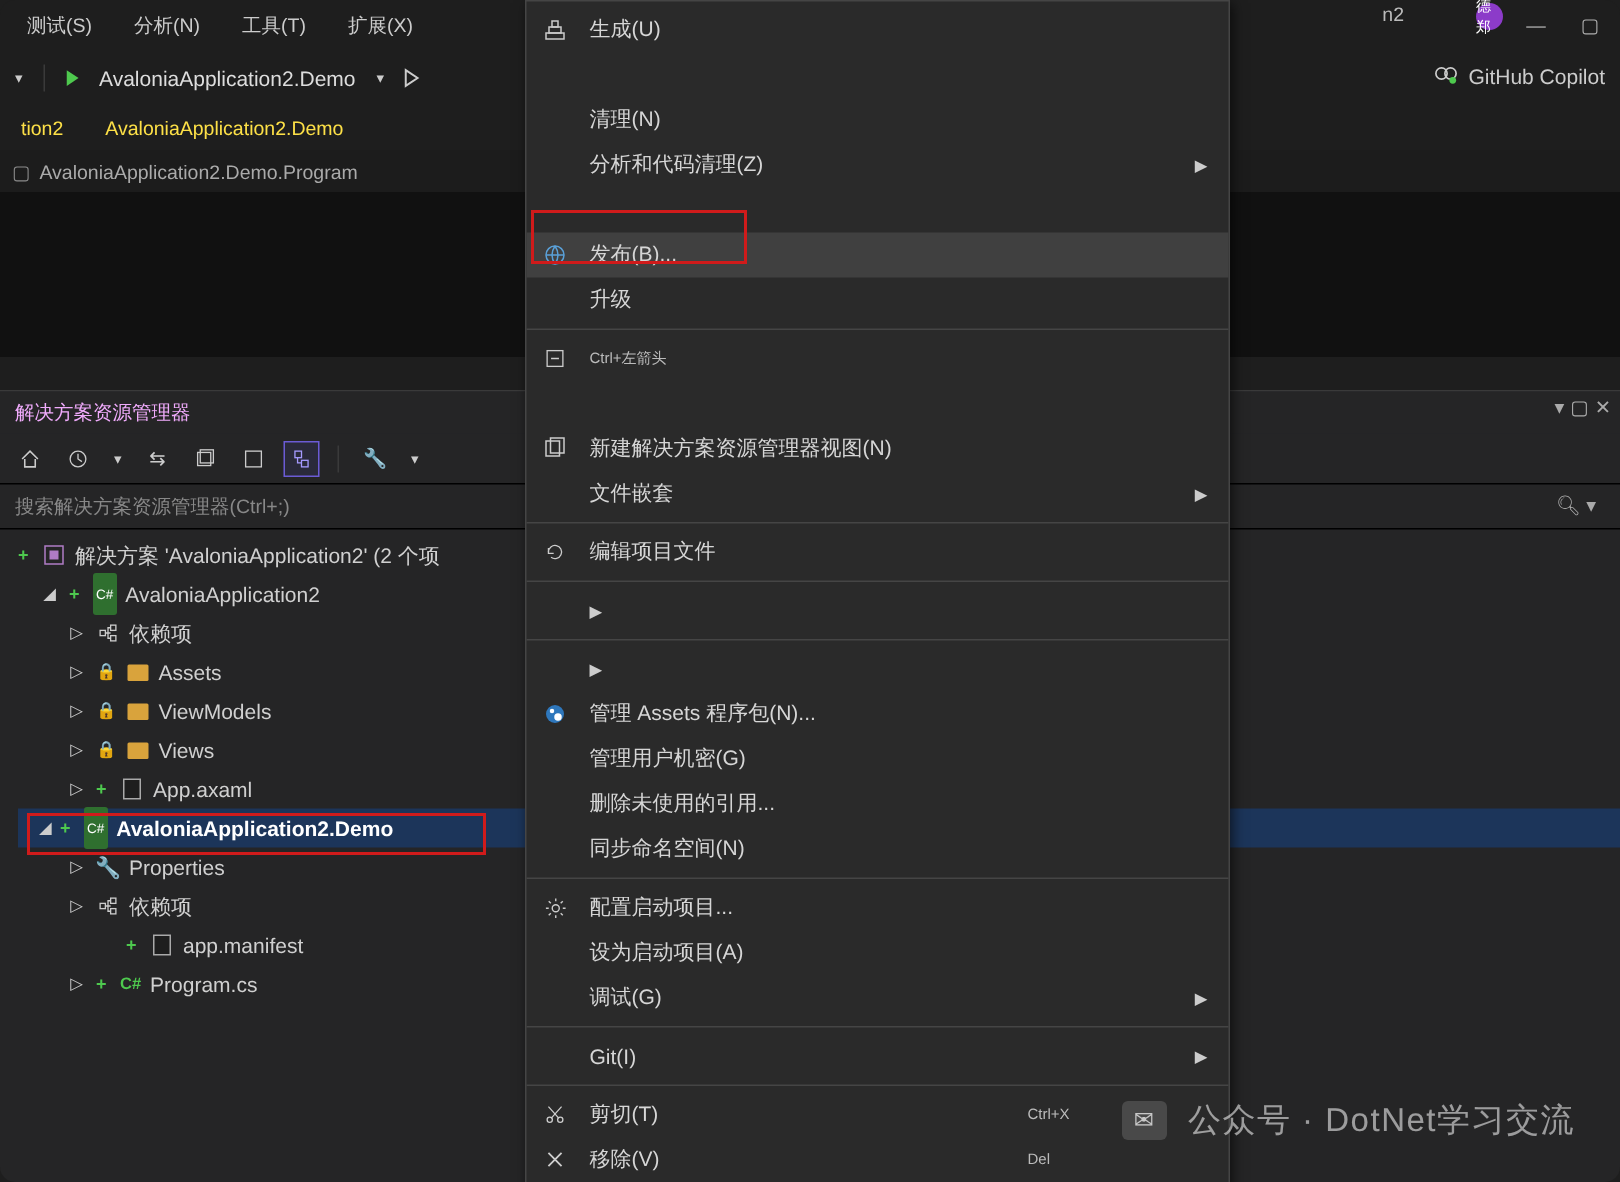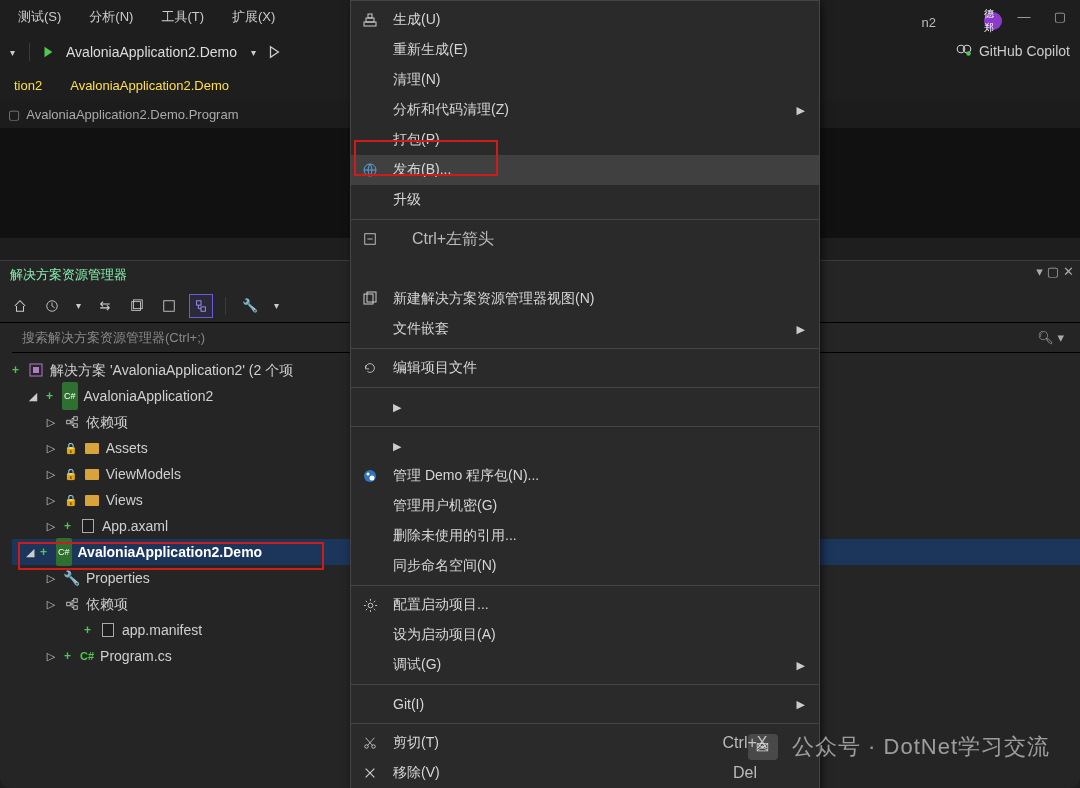--- a/index.html
+++ b/index.html
@@ -3,21 +3,21 @@
 <meta charset="utf-8">
 <style>
   * { margin: 0; padding: 0; box-sizing: border-box; font-family: "Microsoft YaHei", "Segoe UI", sans-serif; }
   body { background: #1e1e1e; color: #d0d0d0; font-size: 13px; width: 1080px; height: 788px; overflow: hidden; position: relative; border-radius: 10px;}
   
   
   .menubar { display: flex; align-items: center; height: 30px; background: #1e1e1e; padding: 17px 8px; gap: 8px; }
   .menubar-item { padding: 4px 10px; color: #ccc; cursor: default; }
   
   
-  .title-right { position: absolute; top: 2px; right: 0; display: flex; align-items: flex-end; gap: 8px; height: 28px; padding-right: 6px; }
+  .title-right { position: absolute; top: 2px; right: 0; display: flex; align-items: flex-start; gap: 8px; height: 28px; padding-right: 6px; }
   .title-right .app-title { color: #bbb; margin-right: 40px; }
   .title-right .avatar { width: 18px; height: 18px; border-radius: 50%; background: #8c3bc9; color: #fff; font-size: 10px; display: flex; align-items: center; justify-content: center; }
   .title-right .winbtn { width: 28px; height: 28px; display: flex; align-items: center; justify-content: center; color: #aaa; }
   .copilot-row { position: absolute; top: 40px; right: 10px; display: flex; align-items: center; gap: 6px; color: #ccc; font-size: 14px; }
   
   
   .run-row { display: flex; align-items: center; height: 36px; padding: 0 6px; gap: 6px; background: #1e1e1e; }
   .play-outline { width: 16px; height: 16px; display: inline-flex; align-items: center; justify-content: center; }
   .play-outline svg { width: 14px; height: 14px; }
   .play-green svg path { fill: #4ec94e; }
@@ -29,26 +29,26 @@
   .tab { padding: 6px 14px; color: #fde047; font-size: 13px; }
   
   
   .breadcrumb-row { display: flex; align-items: center; height: 28px; background: #1c1c1c; padding: 0 8px; color: #aaa; font-size: 13px; gap: 6px; }
   
   
   .editor-area { background: #111; height: 110px; }
   
   
   .sol-panel { position: absolute; left: 0; right: 0; top: 260px; bottom: 0; background: #252526; border-top: 1px solid #3a3a3a; }
-  .sol-title { display: flex; align-items: center; height: 28px; padding: 0 10px; color: #86efac; font-size: 13px; background: #252526; }
+  .sol-title { display: flex; align-items: center; height: 28px; padding: 0 10px; color: #f0abfc; font-size: 13px; background: #252526; }
   .sol-title-right { position: absolute; right: 6px; top: 264px; display: flex; gap: 4px; align-items: center; color: #aaa; }
   .sol-toolbar { display: flex; align-items: center; height: 34px; padding: 0 8px; gap: 8px; border-bottom: 1px solid #000; }
   .toolbtn { width: 24px; height: 24px; display: flex; align-items: center; justify-content: center; color: #ccc; }
   .toolbtn.active { border: 1px solid #6b5bd4; background: #2a2a3a; }
-  .sol-search { padding: 6px 10px; color: #888; font-size: 13px; border-bottom: 1px solid #000; height: 30px; display: flex; align-items: center; justify-content: space-between; margin-left: 12px; }
+  .sol-search { padding: 6px 10px; color: #888; font-size: 13px; border-bottom: 1px solid #000; height: 30px; display: flex; align-items: flex-start; justify-content: space-between; }
   .sol-search .search-icon { color: #aaa; padding-right: 6px;}
   
   
   .tree { padding: 4px 0 20px 12px; font-size: 14px; line-height: 26px; }
   .tree-row { display: flex; align-items: center; gap: 6px; height: 26px; padding-right: 6px; }
   .tree-row .chev { color: #ccc; width: 14px; text-align: center; font-size: 11px; }
   .tree-row .ico { width: 16px; height: 16px; display: inline-flex; align-items: center; justify-content: center; }
   .ind-1 { padding-left: 14px; }
   .ind-2 { padding-left: 32px; }
   .ind-3 { padding-left: 52px; }
@@ -59,21 +59,21 @@
   .lock-ico { color: #6aa0e6; font-size: 11px; }
   .tree-row.selected { background: #1c355a; }
   .tree-row.selected .label { font-weight: bold; color: #fff; }
   .sol-highlight-box { position: absolute; border: 2px solid #d01b1b; pointer-events: none; }
   
   
   .ctx { position: absolute; left: 350px; top: 0; width: 470px; background: #2a2a2a; border: 1px solid #454545; box-shadow: 2px 2px 8px rgba(0,0,0,.6); padding: 4px 0; }
   .ctx-row { display: flex; align-items: center; height: 30px; padding: 0 14px 0 10px; gap: 14px; color: #d6d6d6; font-size: 14px; }
   .ctx-row .ci { width: 18px; height: 18px; display: inline-flex; align-items: center; justify-content: center; color: #bbb; }
   .ctx-row .ct { flex: 1; }
-  .ctx-row .sc { color: #bbb; font-size: 16px; text-align: center; min-width: 120px; }
+  .ctx-row .sc { color: #bbb; font-size: 10px; text-align: left; min-width: 120px; }
   .ctx-row .sub { color: #ccc; font-size: 11px; }
   .ctx-row.hover { background: #404040; }
   .ctx-sep { height: 1px; background: #454545; margin: 4px 0; }
   .ctx-highlight-box { position: absolute; border: 2px solid #d01b1b; pointer-events: none; }
   
   
   .watermark { position: absolute; right: 30px; bottom: 26px; color: rgba(255,255,255,0.55); font-size: 22px; display: flex; align-items: center; gap: 14px; letter-spacing: 1px; pointer-events: none;}
   .wm-ico { width: 30px; height: 26px; border-radius: 4px; background: rgba(255,255,255,0.15); display: flex; align-items: center; justify-content: center; font-size: 16px; color: rgba(255,255,255,0.7);}
   
   .sep-v { width: 1px; height: 18px; background: #3a3a3a; margin: 0 4px; }
@@ -293,34 +293,32 @@
         <svg width="16" height="16" viewBox="0 0 16 16">
           <rect x="2" y="10" width="12" height="4" stroke="#ccc" fill="none"></rect>
           <rect x="4" y="6" width="8" height="4" stroke="#ccc" fill="none"></rect>
           <rect x="6" y="2" width="4" height="4" stroke="#ccc" fill="none"></rect>
         </svg>
       </span>
       <span class="ct">生成(U)</span>
     </div>
     <div class="ctx-row">
       <span class="ci"></span>
-      <span class="ct">重新生成(E)</span>
     </div>
     <div class="ctx-row">
       <span class="ci"></span>
       <span class="ct">清理(N)</span>
     </div>
     <div class="ctx-row">
       <span class="ci"></span>
       <span class="ct">分析和代码清理(Z)</span>
       <span class="sub">▶</span>
     </div>
     <div class="ctx-row">
       <span class="ci"></span>
-      <span class="ct">打包(P)</span>
     </div>
     <div class="ctx-row hover">
       <span class="ci">
         <svg width="16" height="16" viewBox="0 0 16 16">
           <circle cx="8" cy="8" r="6" fill="none" stroke="#5aa0d8"></circle>
           <path d="M2 8 H14 M8 2 Q4 8 8 14 M8 2 Q12 8 8 14" stroke="#5aa0d8" fill="none"></path>
         </svg>
       </span>
       <span class="ct">发布(B)...</span>
     </div>
@@ -376,21 +374,21 @@
       <span class="sub">▶</span>
     </div>
     <div class="ctx-row">
       <span class="ci">
         <svg width="16" height="16" viewBox="0 0 16 16">
           <circle cx="8" cy="8" r="6" fill="#2e77bc"></circle>
           <circle cx="6" cy="6" r="1.5" fill="#fff"></circle>
           <circle cx="10" cy="10" r="2.5" fill="#fff"></circle>
         </svg>
       </span>
-      <span class="ct">管理 Demo 程序包(N)...</span>
+      <span class="ct">管理 Assets 程序包(N)...</span>
     </div>
     <div class="ctx-row">
       <span class="ci"></span>
       <span class="ct">管理用户机密(G)</span>
     </div>
     <div class="ctx-row">
       <span class="ci"></span>
       <span class="ct">删除未使用的引用...</span>
     </div>
     <div class="ctx-row">

